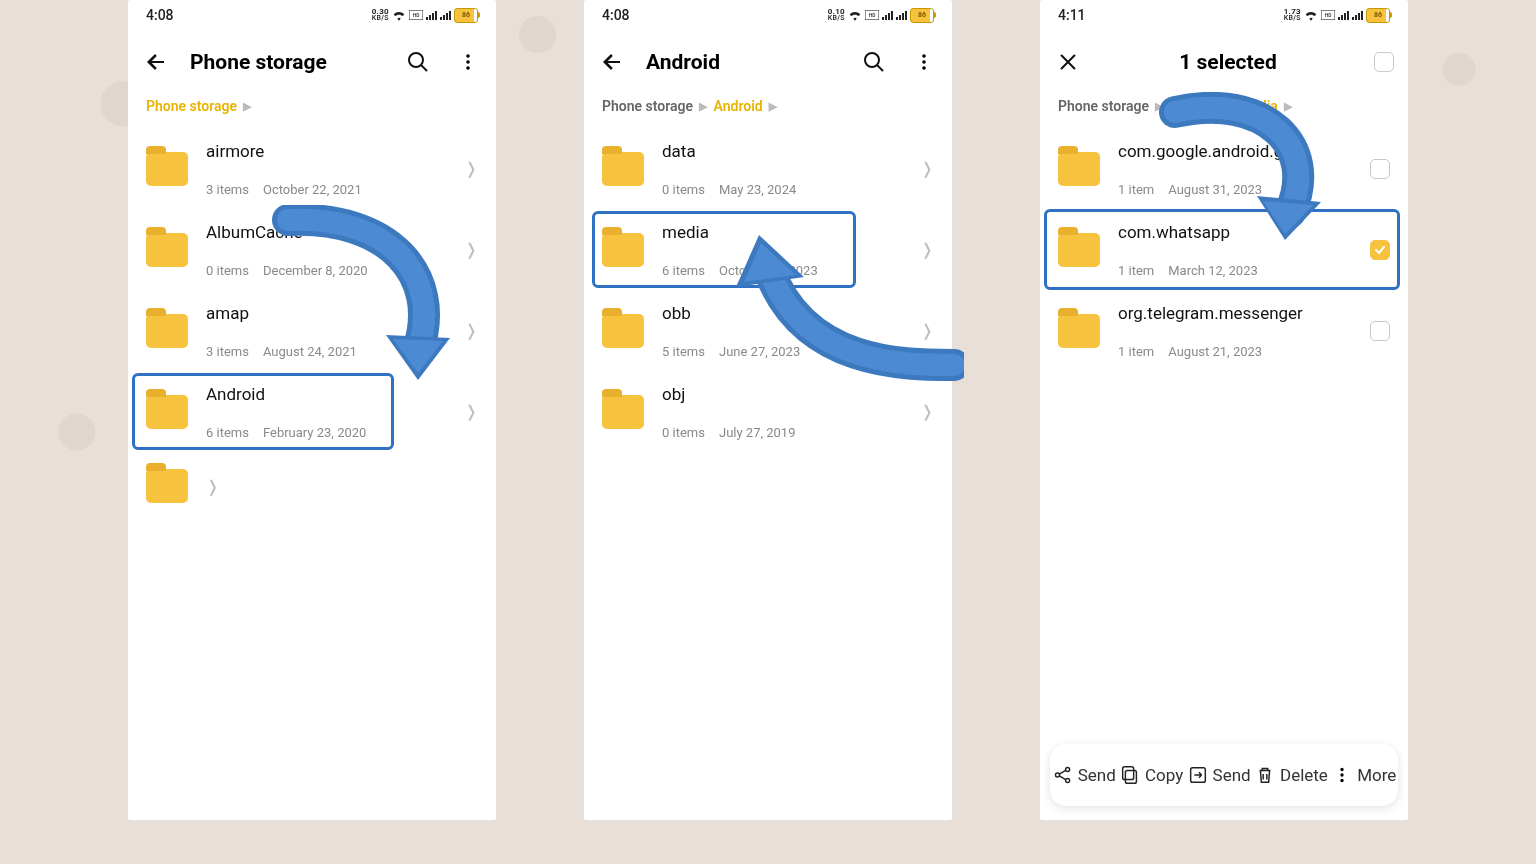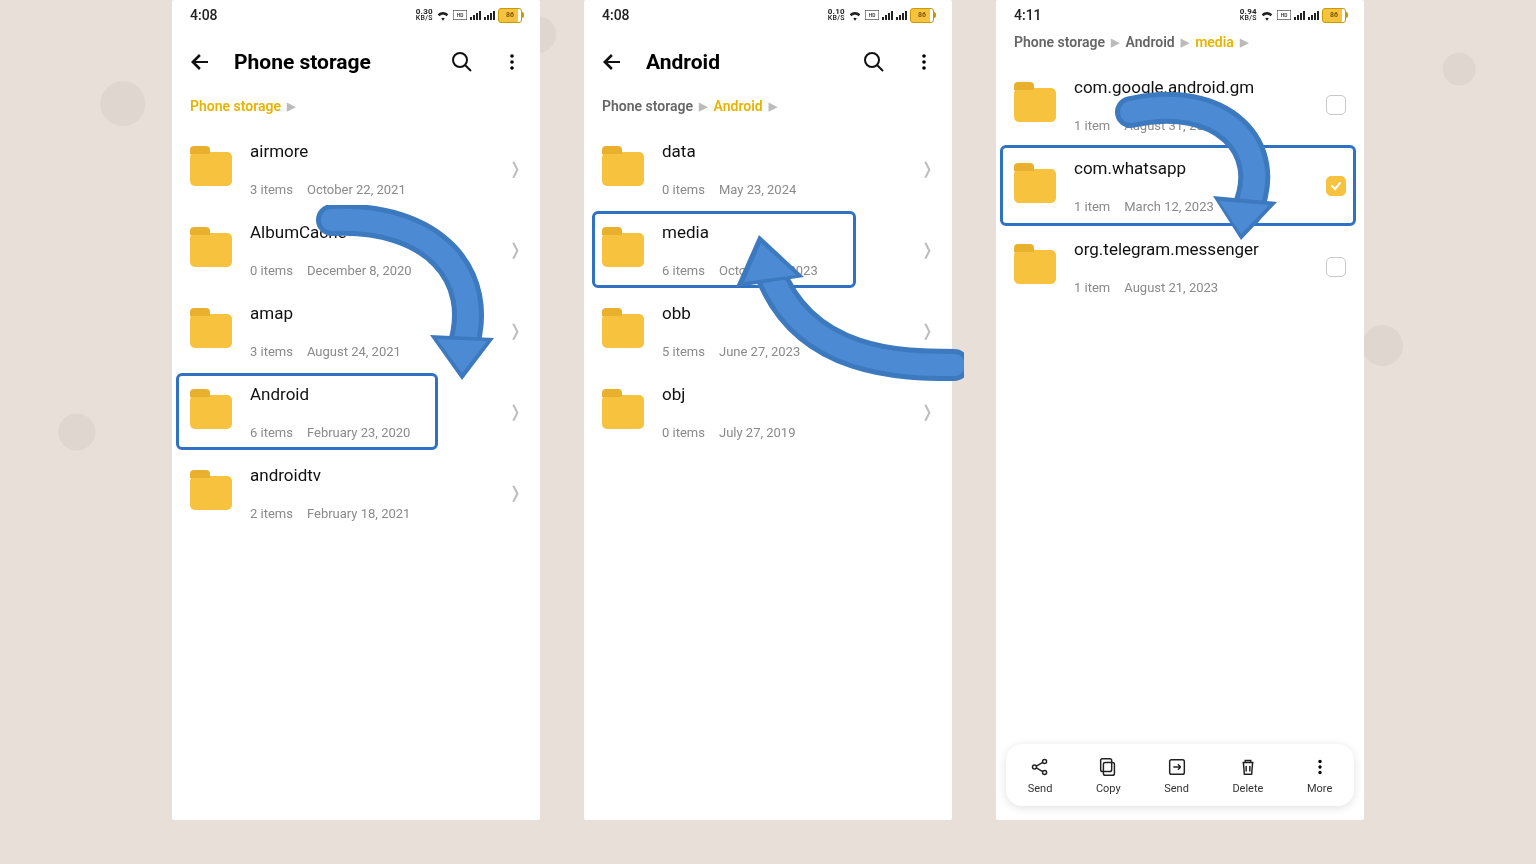--- a/index.html
+++ b/index.html
@@ -32,21 +32,21 @@
       radial-gradient(circle at 90% 40%, rgba(0,0,0,.04) 0 20px, transparent 21px),
       radial-gradient(circle at 50% 55%, rgba(0,0,0,.04) 0 30px, transparent 31px),
       radial-gradient(circle at 15% 70%, rgba(0,0,0,.04) 0 24px, transparent 25px),
       radial-gradient(circle at 70% 85%, rgba(0,0,0,.04) 0 28px, transparent 29px),
       radial-gradient(circle at 5% 50%, rgba(0,0,0,.04) 0 18px, transparent 19px),
       radial-gradient(circle at 40% 92%, rgba(0,0,0,.04) 0 22px, transparent 23px),
       radial-gradient(circle at 95% 8%, rgba(0,0,0,.04) 0 16px, transparent 17px);
   }
 
   
-  .stage{position:absolute;inset:0;display:flex;justify-content:center;gap:44px;padding-top:0;text-decoration:underline;}
+  .stage{position:absolute;inset:0;display:flex;justify-content:center;gap:88px;padding-top:0;text-decoration:underline;}
   .phone{
     width:368px;height:820px;
     background:var(--phone-bg);
     border-radius:2px;
     position:relative;
     overflow:visible; 
     box-shadow:0 0 0 0 rgba(0,0,0,0);
   }
   .phone-inner{position:absolute;inset:0;overflow:hidden;}
 
@@ -114,21 +114,21 @@
     position:absolute;border:3px solid var(--highlight);border-radius:6px;
     pointer-events:none;
   }
 
   
   .actionbar{
     position:absolute;left:10px;right:10px;bottom:14px;height:62px;
     background:#fff;border-radius:16px;box-shadow:0 2px 10px rgba(0,0,0,.12);
     display:flex;justify-content:space-around;align-items:center;
   }
-  .ab{display:flex;flex-direction:column;align-items:center;gap:4px;font-size:11px;color:#333;}
+  .ab{display:flex;align-items:center;gap:4px;font-size:17px;color:#333;}
   .ab svg{width:22px;height:22px;}
 
   
   .arrow{position:absolute;pointer-events:none;}
 </style>
 </head>
 <body>
 
 <div class="wallpaper"></div>
 
@@ -233,27 +233,20 @@
             <div class="name">Android</div>
             <div class="sub">
                 <span>6 items</span>
                 <span>February 23, 2020</span>
               </div>
           </div>
           <span class="chev">❭</span>
         </div>
         <div class="row">
           <div class="folder"></div>
-          <div class="meta">
-            <div class="name">androidtv</div>
-            <div class="sub">
-                <span>2 items</span>
-                <span>February 18, 2021</span>
-              </div>
-          </div>
           <span class="chev">❭</span>
         </div>
       </div>
     </div>
 
     <svg class="arrow" style="left:90px;top:205px" width="260" height="180" viewBox="0 0 260 180">
       <path d="M70 15 C 170 10, 225 70, 200 145" fill="none" stroke="#3d79bf" stroke-width="32" stroke-linecap="round"></path>
       <path d="M70 15 C 170 10, 225 70, 200 145" fill="none" stroke="#4c8bd3" stroke-width="22" stroke-linecap="round"></path>
       <polygon points="200,175 168,130 232,133" fill="#3d79bf"></polygon>
       <polygon points="200,168 175,134 225,136" fill="#4c8bd3"></polygon>
@@ -375,21 +368,21 @@
       <polygon points="35,20 12,72 80,62" fill="#3d79bf"></polygon>
       <polygon points="37,28 20,67 72,60" fill="#4c8bd3"></polygon>
     </svg>
   </div>
 
   <div class="phone">
     <div class="phone-inner">
       <div class="status">
         <span>4:11</span>
         <div class="right">
-          <span class="net"><b>0.94</b>KB/S</span>
+          <span class="net"><b>1.73</b>KB/S</span>
           <svg width="14" height="12" viewBox="0 0 24 20">
               <path fill="#222" d="M12 20l-3-4c1-.8 2-1.2 3-1.2s2 .4 3 1.2l-3 4zm-6-8l-3-3c2.5-2.5 5.8-4 9-4s6.5 1.5 9 4l-3 3c-1.7-1.7-3.8-2.6-6-2.6s-4.3.9-6 2.6z"></path>
             </svg>
           <svg width="14" height="10" viewBox="0 0 20 14">
               <rect x="0" y="0" width="20" height="14" rx="2" fill="none" stroke="#222" stroke-width="1.4"></rect>
               <text x="10" y="10" font-size="7" text-anchor="middle" fill="#222">HD</text>
             </svg>
           <span class="bars">
               <i></i>
               <i></i>
@@ -399,20 +392,29 @@
           <span class="bars">
               <i></i>
               <i></i>
               <i></i>
               <i></i>
             </span>
           <span class="batt">86</span>
         </div>
       </div>
 
+      <div class="topbar">
+        <span class="icon-btn">
+          <svg width="22" height="22" viewBox="0 0 24 24">
+              <path d="M5 5l14 14M19 5L5 19" stroke="#111" stroke-width="2.2" stroke-linecap="round"></path>
+            </svg>
+        </span>
+        <span class="title" style="text-align:center">1 selected</span>
+        <span class="check"></span>
+      </div>
 
       <div class="crumbs">
         <span>Phone storage</span>
         <span class="sep">▶</span>
         <span>Android</span>
         <span class="sep">▶</span>
         <span class="hl">media</span>
         <span class="sep">▶</span>
       </div>
 

